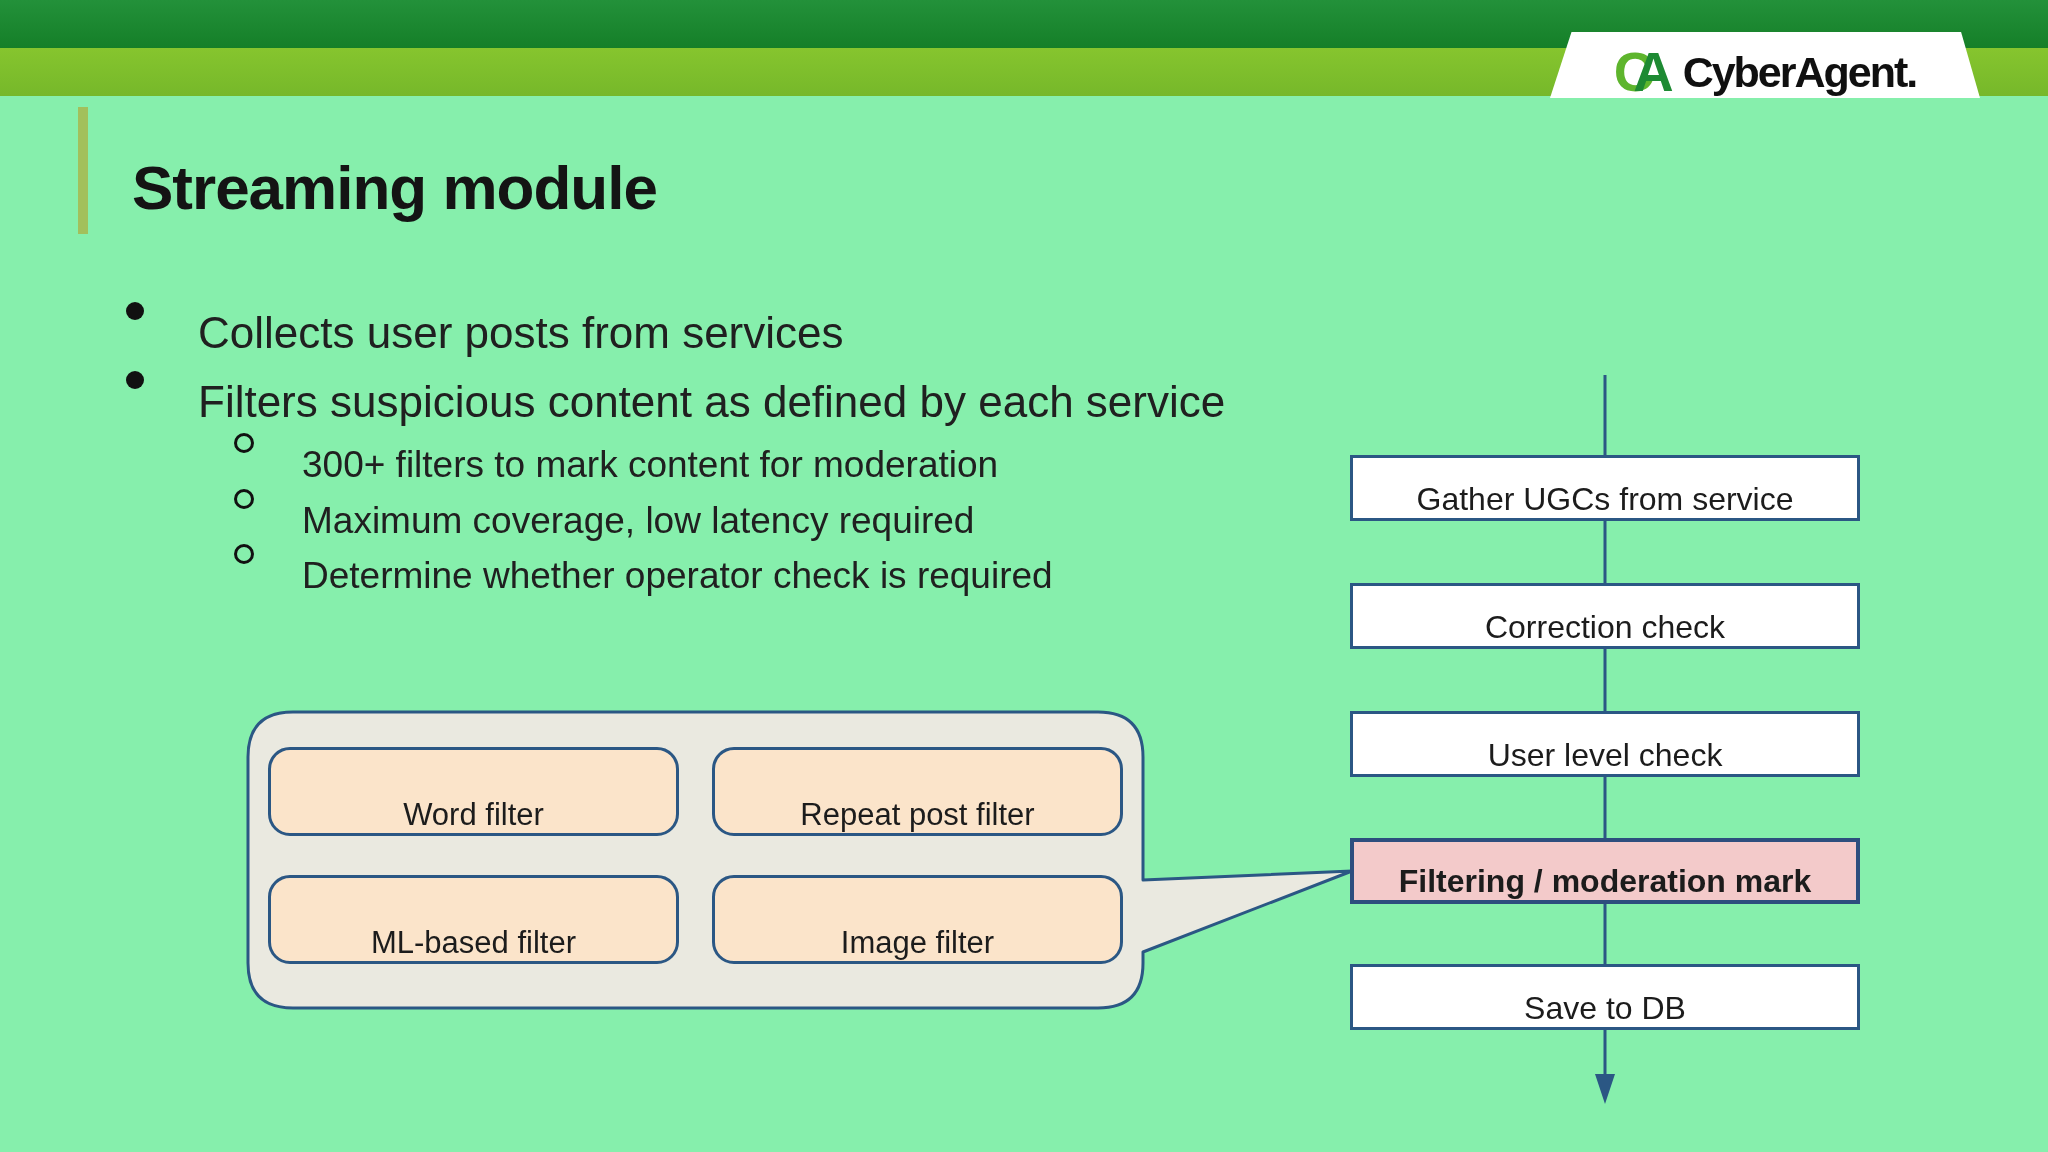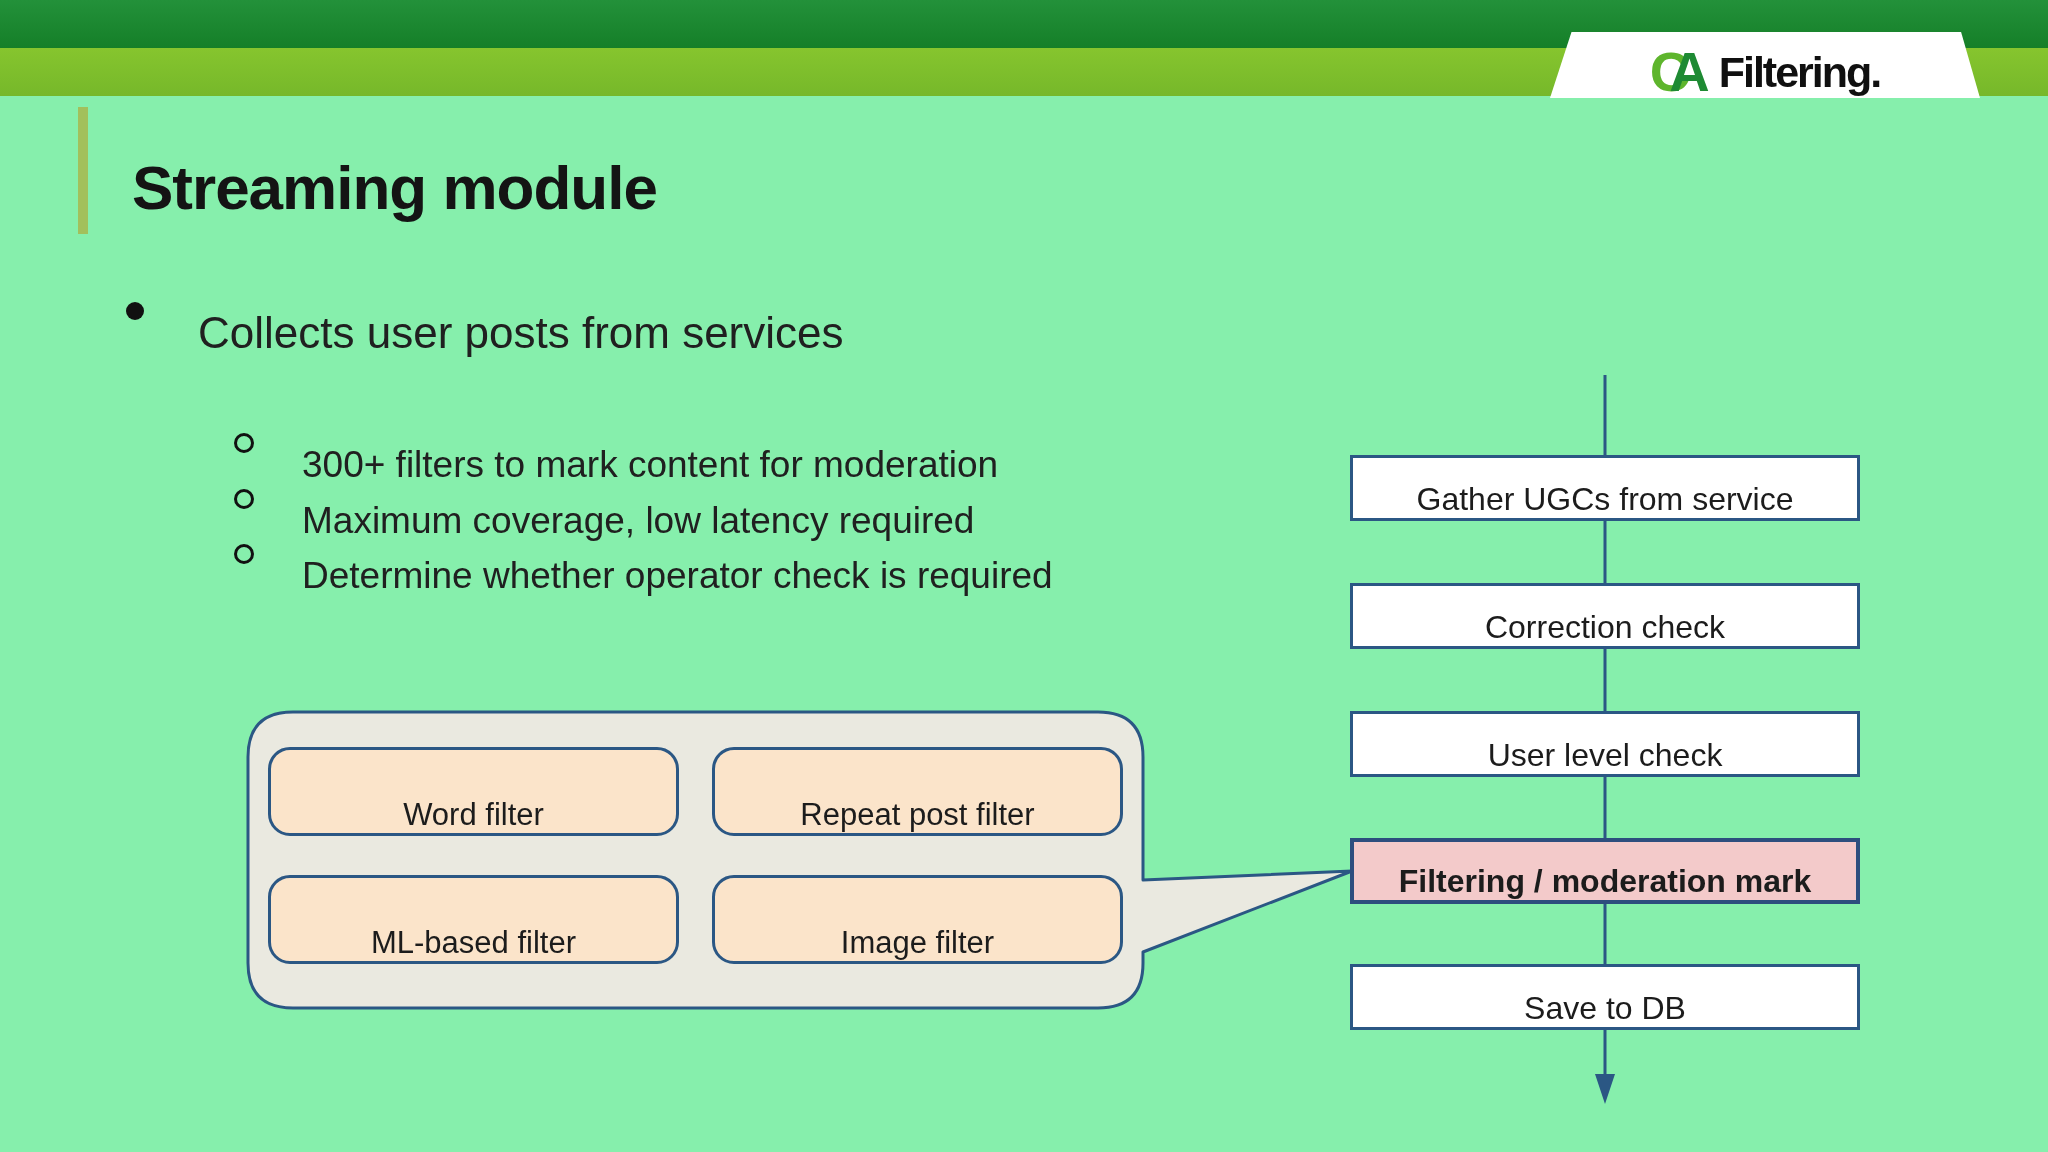--- a/index.html
+++ b/index.html
@@ -49,29 +49,33 @@
 </head>
 <body>
 
 <div class="slide">
 
   <div class="band band-dark"></div>
   <div class="band band-light"></div>
 
   <div class="banner">
     <span class="ca-mark"><span class="ca-c">C</span><span class="ca-a">A</span></span>
-    <span class="ca-name">Filtering.</span>
+    <span class="ca-name">CyberAgent.</span>
   </div>
 
   <div class="accent-bar"></div>
   <h1 class="title">Streaming module</h1>
 
   <div class="bullet b-l1" style="top:283px">
     <span class="dot"></span>
     <span class="bullet-text">Collects user posts from services</span>
+  </div>
+  <div class="bullet b-l1" style="top:352px">
+    <span class="dot"></span>
+    <span class="bullet-text">Filters suspicious content as defined by each service</span>
   </div>
   <div class="bullet b-l2" style="top:419px">
     <span class="circle"></span>
     <span class="bullet-text">300+ filters to mark content for moderation</span>
   </div>
   <div class="bullet b-l2" style="top:475px">
     <span class="circle"></span>
     <span class="bullet-text">Maximum coverage, low latency required</span>
   </div>
   <div class="bullet b-l2" style="top:530px">

